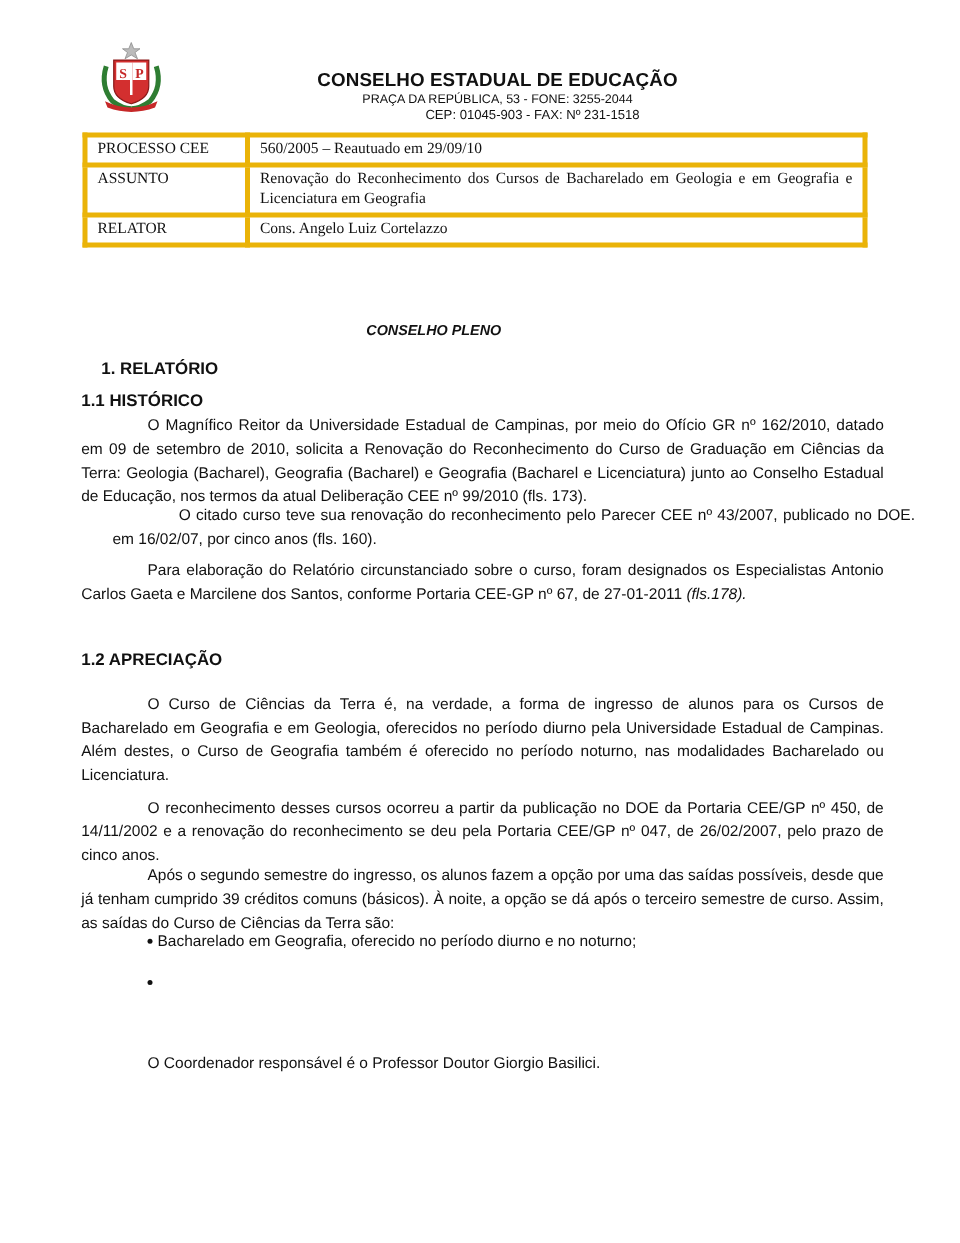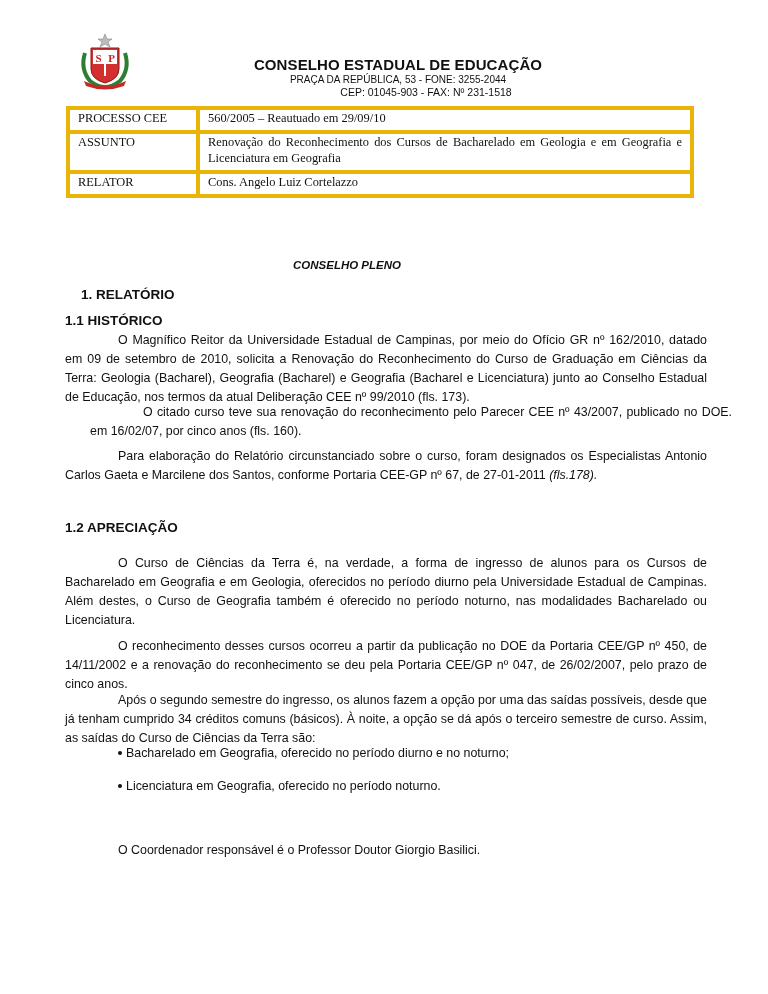--- a/index.html
+++ b/index.html
@@ -92,20 +92,20 @@
 <div class="h2a">1.1 HISTÓRICO</div>
 
 <div class="para" style="top:331px;">O Magnífico Reitor da Universidade Estadual de Campinas, por meio do Ofício GR nº 162/2010, datado em 09 de setembro de 2010, solicita a Renovação do Reconhecimento do Curso de Graduação em Ciências da Terra: Geologia (Bacharel), Geografia (Bacharel) e Geografia (Bacharel e Licenciatura) junto ao Conselho Estadual de Educação, nos termos da atual Deliberação CEE nº 99/2010 (fls. 173).</div>
 <div class="para" style="top:403px;margin-left:25px;">O citado curso teve sua renovação do reconhecimento pelo Parecer CEE nº 43/2007, publicado no DOE. em 16/02/07, por cinco anos (fls. 160).</div>
 <div class="para" style="top:447px;"><span>Para elaboração do Relatório circunstanciado sobre o curso, foram designados os Especialistas Antonio Carlos Gaeta e Marcilene dos Santos, conforme Portaria CEE-GP nº 67, de 27-01-2011 </span><i>(fls.178).</i></div>
 
 <div class="h2b">1.2 APRECIAÇÃO</div>
 
 <div class="para" style="top:554px;">O Curso de Ciências da Terra é, na verdade, a forma de ingresso de alunos para os Cursos de Bacharelado em Geografia e em Geologia, oferecidos no período diurno pela Universidade Estadual de Campinas. Além destes, o Curso de Geografia também é oferecido no período noturno, nas modalidades Bacharelado ou Licenciatura.</div>
 <div class="para" style="top:637px;">O reconhecimento desses cursos ocorreu a partir da publicação no DOE da Portaria CEE/GP nº 450, de 14/11/2002 e a renovação do reconhecimento se deu pela Portaria CEE/GP nº 047, de 26/02/2007, pelo prazo de cinco anos.</div>
-<div class="para" style="top:691px;">Após o segundo semestre do ingresso, os alunos fazem a opção por uma das saídas possíveis, desde que já tenham cumprido 34 créditos comuns (básicos). À noite, a opção se dá após o terceiro semestre de curso. Assim, as saídas do Curso de Ciências da Terra são:</div>
+<div class="para" style="top:691px;">Após o segundo semestre do ingresso, os alunos fazem a opção por uma das saídas possíveis, desde que já tenham cumprido 39 créditos comuns (básicos). À noite, a opção se dá após o terceiro semestre de curso. Assim, as saídas do Curso de Ciências da Terra são:</div>
 
 <div class="bullets">
   <div class="bullet"><span class="dot"></span><span>Bacharelado em Geografia, oferecido no período diurno e no noturno;</span></div>
-  <div class="bullet"><span class="dot"></span><span>Licenciatura em Geografia, oferecido no período noturno.</span></div>
+  <div class="bullet"><span class="dot"></span></div>
 </div>
 
 <div class="coord">O Coordenador responsável é o Professor Doutor Giorgio Basilici.</div>
 
 </body></html>

